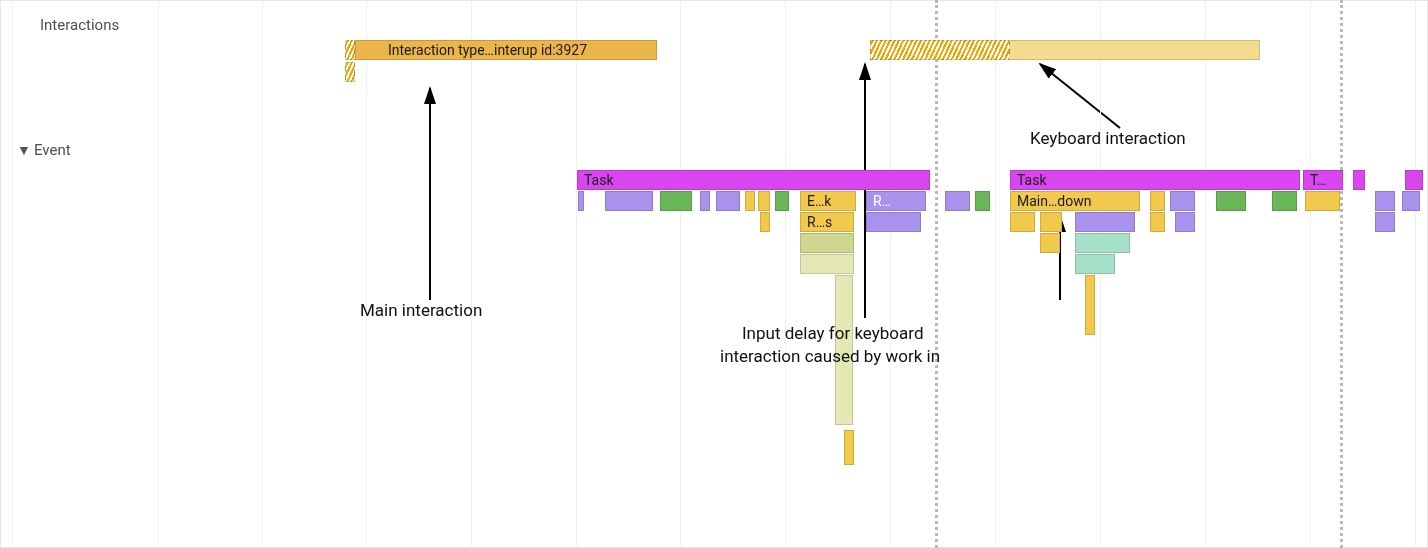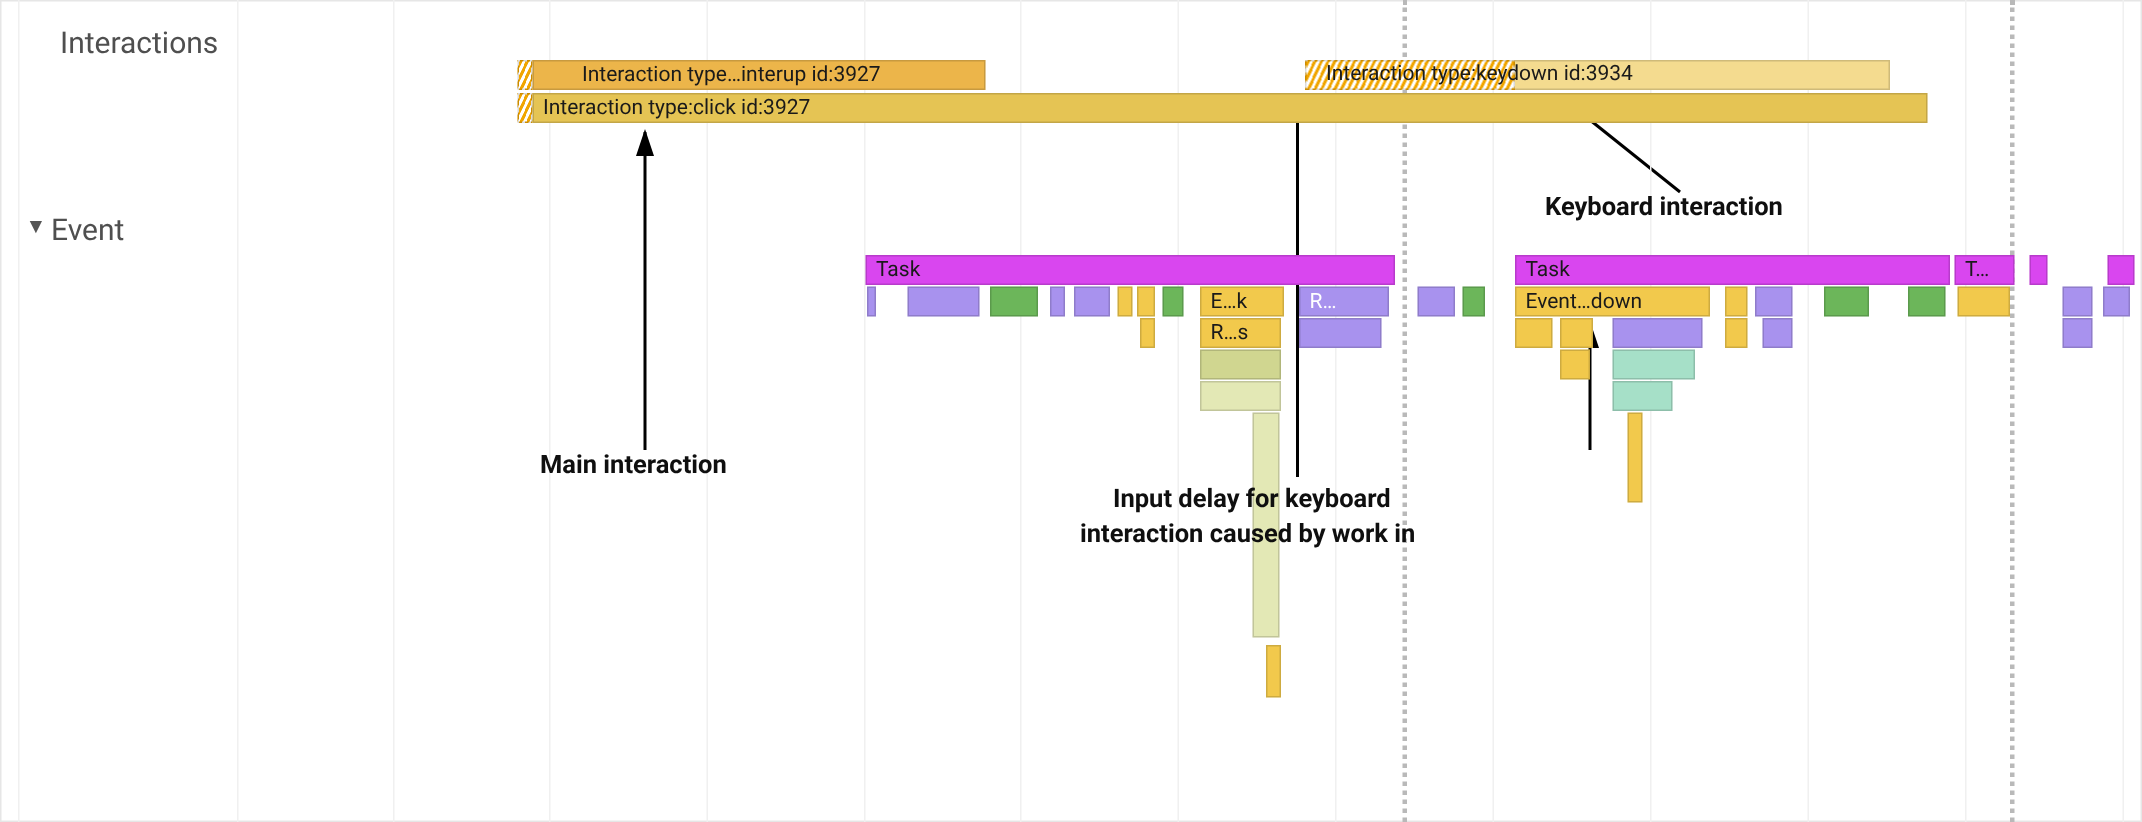--- a/index.html
+++ b/index.html
@@ -2,37 +2,37 @@
 <html><head>
 <meta charset="utf-8">
 <style>
   html,body{margin:0;padding:0;width:1428px;height:548px;background:#fff;
     font-family:-apple-system,BlinkMacSystemFont,"Segoe UI",Roboto,Helvetica,Arial,sans-serif;
     font-size:14px;color:#0f0f0f;overflow:hidden;}
   .canvas{position:relative;width:1428px;height:548px;}
   .frame{position:absolute;left:0;top:0;right:0;bottom:0;border:1px solid #e6e6e6;}
   .gridline{position:absolute;top:0;bottom:0;border-left:1px solid #f0f0f0;width:0;}
   .dotted{position:absolute;top:0;bottom:0;border-left:3px dotted #b9b9b9;width:0;}
-  .row-label{position:absolute;color:#4f4f4f;font-size:20px;white-space:nowrap;}
+  .row-label{position:absolute;color:#4f4f4f;font-size:15px;white-space:nowrap;}
   .track-toggle{position:absolute;color:#555;font-size:14px;}
   .bar{position:absolute;height:20px;border:1px solid rgba(0,0,0,.15);
     box-sizing:border-box;font-size:14px;line-height:19px;padding:0 6px;
     color:#1a1a1a;overflow:hidden;white-space:nowrap;text-overflow:ellipsis;}
   .bar.nolabel{padding:0;}
   .hatch{background-image:repeating-linear-gradient(115deg,#f0a500 0 2px,#fff 2px 4px);}
   .grey{background:#d946ef;color:#1a1a1a;}
   .yellow{background:#f2c94c;}
   .amber{background:#ecb54a;}
   .purple{background:#a892ee;}
   .green{background:#6cb65a;}
   .mint{background:#a6e0c8;}
   .olive{background:#d0d690;}
   .paleolive{background:#e3e8b5;}
   .anno-text{position:absolute;color:#0f0f0f;font-size:17px;text-align:center;
-    white-space:nowrap;font-weight:bold;}
+    white-space:nowrap;}
 </style>
 </head>
 <body>
 <div class="canvas">
 
 
 
 
 <div class="frame"></div>
 <div class="gridline" style="left:12px"></div>
@@ -56,25 +56,23 @@
 <div class="row-label" style="left:40px;top:16px;">Interactions</div>
 <div class="track-toggle" style="left:17px;top:142px;">▼</div>
 <div class="row-label" style="left:34px;top:141px;">Event</div>
 
 
 <div class="bar hatch nolabel" style="left:345px;top:40px;width:10px;"></div>
 <div class="bar amber" style="left:355px;top:40px;width:302px;padding-left:32px;">Interaction type…interup id:3927</div>
 
 <div class="bar" style="left:870px;top:40px;width:390px;background:#f4db8f;"></div>
 <div class="bar hatch nolabel" style="left:870px;top:40px;width:140px;"></div>
-<div class="bar amber" style="left:878px;top:40px;width:365px;background:transparent;border:none;">Interaction type:keydown id:3934</div>
 
 
 <div class="bar hatch nolabel" style="left:345px;top:62px;width:10px;"></div>
-<div class="bar" style="left:355px;top:62px;width:930px;background:#e5c454;">Interaction type:click id:3927</div>
 
 
 
 <div class="bar grey" style="left:577px;top:170px;width:353px;">Task</div>
 <div class="bar grey" style="left:1010px;top:170px;width:290px;">Task</div>
 <div class="bar grey" style="left:1303px;top:170px;width:40px;">T…</div>
 <div class="bar grey nolabel" style="left:1353px;top:170px;width:12px;"></div>
 <div class="bar grey nolabel" style="left:1405px;top:170px;width:18px;"></div>
 
 <div class="bar purple nolabel" style="left:578px;top:191px;width:6px;"></div>
@@ -82,21 +80,21 @@
 <div class="bar green nolabel" style="left:660px;top:191px;width:32px;"></div>
 <div class="bar purple nolabel" style="left:700px;top:191px;width:10px;"></div>
 <div class="bar purple nolabel" style="left:716px;top:191px;width:24px;"></div>
 <div class="bar yellow nolabel" style="left:745px;top:191px;width:10px;"></div>
 <div class="bar yellow nolabel" style="left:758px;top:191px;width:12px;"></div>
 <div class="bar green nolabel" style="left:775px;top:191px;width:14px;"></div>
 <div class="bar yellow" style="left:800px;top:191px;width:56px;">E…k</div>
 <div class="bar purple" style="left:866px;top:191px;width:60px;color:#fff;">R…</div>
 <div class="bar purple nolabel" style="left:945px;top:191px;width:25px;"></div>
 <div class="bar green nolabel" style="left:975px;top:191px;width:15px;"></div>
-<div class="bar yellow" style="left:1010px;top:191px;width:130px;">Event…down</div>
+<div class="bar yellow" style="left:1010px;top:191px;width:130px;">Main…down</div>
 <div class="bar yellow nolabel" style="left:1150px;top:191px;width:15px;"></div>
 <div class="bar purple nolabel" style="left:1170px;top:191px;width:25px;"></div>
 <div class="bar green nolabel" style="left:1216px;top:191px;width:30px;"></div>
 <div class="bar green nolabel" style="left:1272px;top:191px;width:25px;"></div>
 <div class="bar yellow nolabel" style="left:1305px;top:191px;width:35px;"></div>
 <div class="bar purple nolabel" style="left:1375px;top:191px;width:20px;"></div>
 <div class="bar purple nolabel" style="left:1402px;top:191px;width:18px;"></div>
 
 <div class="bar yellow nolabel" style="left:760px;top:212px;width:10px;"></div>
 <div class="bar yellow" style="left:800px;top:212px;width:54px;">R…s</div>

